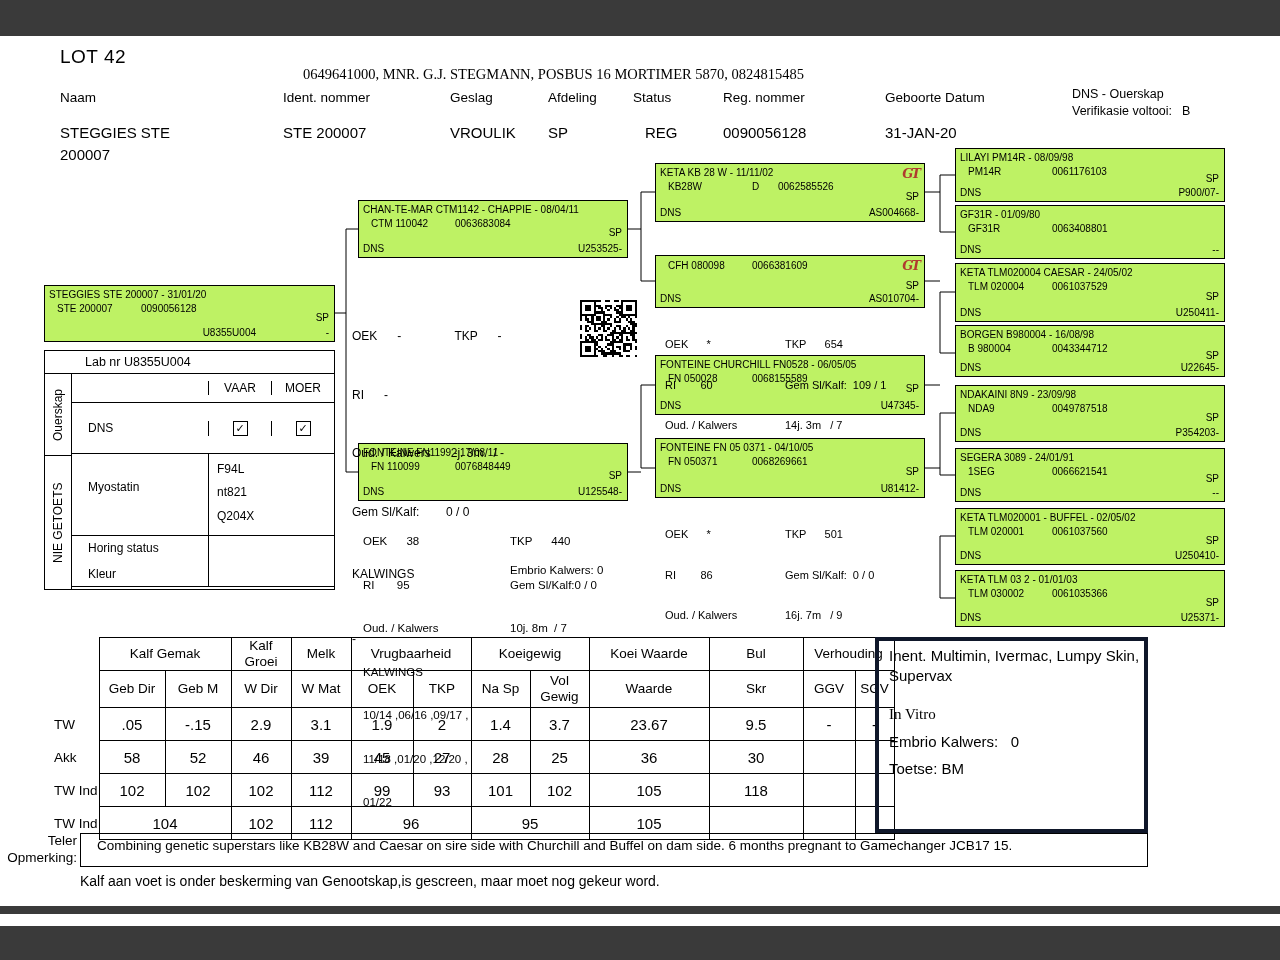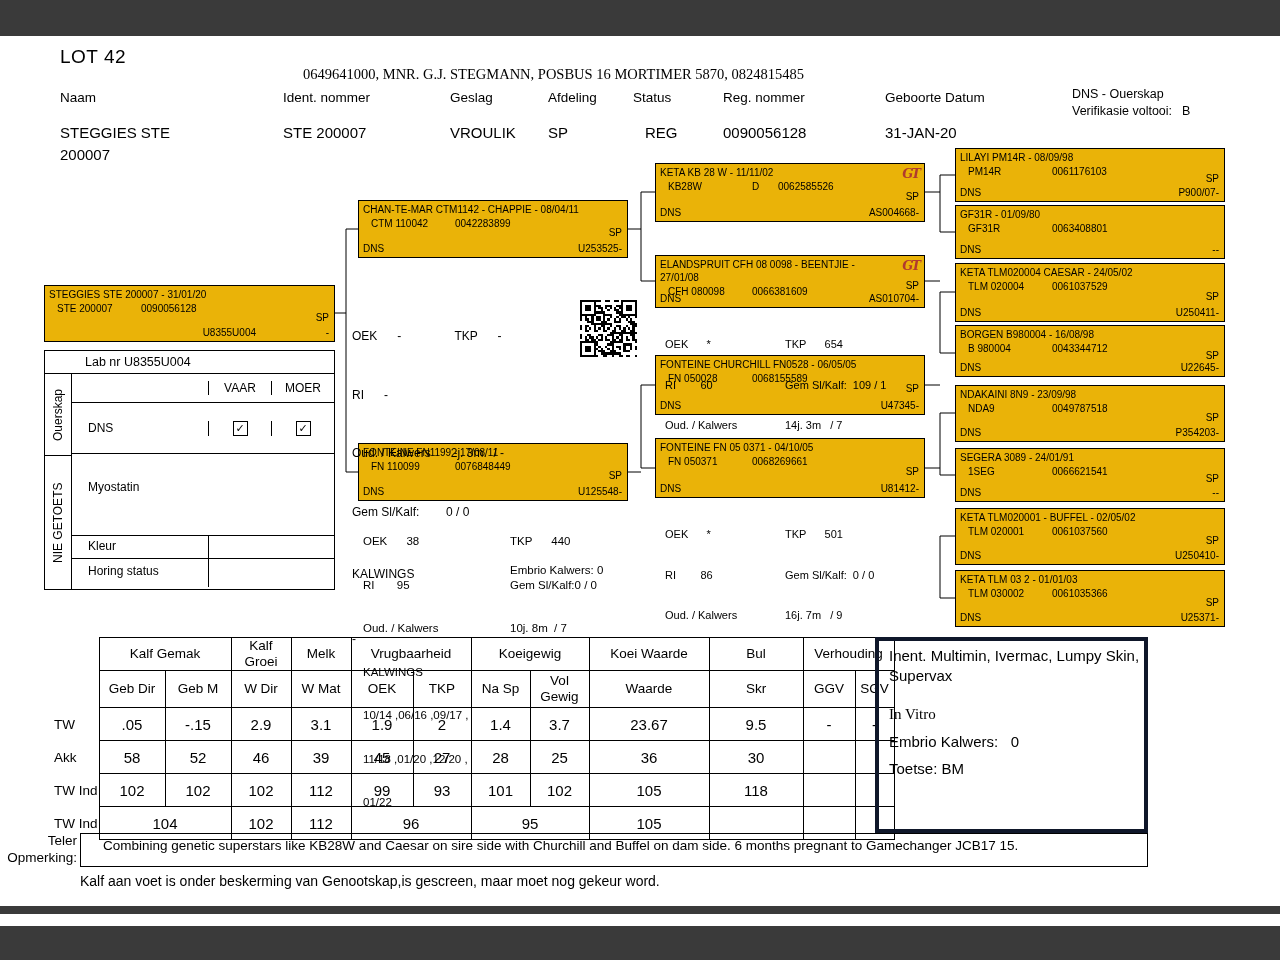--- a/index.html
+++ b/index.html
@@ -11,21 +11,21 @@
   .bar-bottom{top:926px;height:34px;}
 
   .lot{position:absolute;left:60px;top:46px;font-size:19px;letter-spacing:.5px;}
   .contact{position:absolute;left:303px;top:66px;font-size:14.5px;font-family:Liberation Serif, serif;}
   .hlabel{position:absolute;top:90px;font-size:13.5px;white-space:nowrap;}
   .hvalue{position:absolute;top:122px;font-size:15px;line-height:1.45;}
   .dns-head{position:absolute;left:1072px;top:86px;font-size:12.5px;line-height:1.35;}
   .dns-head .b{margin-left:10px;}
 
   
-  .pbox{position:absolute;border:1px solid #000;background:#eab308;font-size:10px;line-height:1.3;
+  .pbox{position:absolute;border:1px solid #000;background:#bef264;font-size:10px;line-height:1.3;
         padding:2px 4px;box-sizing:border-box;}
   .pb-name{max-width:218px;}
   .pb-row{display:flex;margin-top:1px;}
   .pb-id{width:84px;padding-left:8px;}
   .pb-mid{width:26px;}
   .pb-sp{position:absolute;right:5px;top:45%;}
   .pb-logo{position:absolute;right:5px;top:2px;color:#b03a2e;font-family:"DejaVu Serif",serif;
            font-style:italic;font-weight:bold;font-size:13px;letter-spacing:-2px;}
   .pb-dns{position:absolute;left:4px;right:5px;bottom:2px;display:flex;}
   .pb-dnsl{width:84px;}
@@ -85,21 +85,21 @@
 
   .info{position:absolute;left:875px;top:637px;width:273px;height:196px;border:4px solid #0f172a;
         box-sizing:border-box;font-size:15px;}
   .info .l1{position:absolute;left:10px;top:5px;width:252px;line-height:1.35;}
   .info .l2{position:absolute;left:10px;top:65px;font-family:Liberation Serif, serif;}
   .info .l3{position:absolute;left:10px;top:92px;white-space:pre;}
   .info .l4{position:absolute;left:10px;top:119px;}
 
   .teler-label{position:absolute;left:0;top:833px;width:77px;text-align:right;font-size:13.5px;line-height:1.25;}
   .teler{position:absolute;left:80px;top:833px;width:1068px;height:34px;border:1px solid #000;
-         box-sizing:border-box;padding:4px 22px;font-size:13.5px;}
+         box-sizing:border-box;padding:4px 16px;font-size:13.5px;}
   .bottom-note{position:absolute;left:80px;top:873px;font-size:14px;}
 </style>
 </head>
 <body>
 
 <div class="page">
   <div class="bar bar-top"></div>
 
   <div class="lot">LOT 42</div>
   <div class="contact">0649641000, MNR. G.J. STEGMANN, POSBUS 16 MORTIMER 5870, 0824815485</div>
@@ -146,21 +146,21 @@
       <div class="pb-dns">
         <span class="pb-dnsl"></span>
         <span class="pb-dnsv center">U8355U004</span>
         <span class="pb-dash">-</span>
       </div>
     </div>
   <div class="pbox" style="left:358px;top:200px;width:270px;height:58px">
       <div class="pb-name">CHAN-TE-MAR CTM1142 - CHAPPIE - 08/04/11</div>
       <div class="pb-row">
         <span class="pb-id">CTM 110042</span>
-        <span class="pb-reg">0042283899</span>
+        <span class="pb-reg">0063683084</span>
       </div>
       <span class="pb-sp">SP</span>
       <div class="pb-dns">
         <span class="pb-dnsl">DNS</span>
         <span class="pb-dnsv">U253525</span>
         <span class="pb-dash">-</span>
       </div>
     </div>
   <div class="pbox" style="left:358px;top:443px;width:270px;height:58px">
       <div class="pb-name">FONTEINE FN1199 - 17/08/11</div>
@@ -184,21 +184,20 @@
       </div>
       <span class="pb-logo">GT</span>
       <span class="pb-sp">SP</span>
       <div class="pb-dns">
         <span class="pb-dnsl">DNS</span>
         <span class="pb-dnsv">AS004668</span>
         <span class="pb-dash">-</span>
       </div>
     </div>
   <div class="pbox" style="left:655px;top:255px;width:270px;height:53px">
-      <div class="pb-name">ELANDSPRUIT CFH 08 0098 - BEENTJIE - 27/01/08</div>
       <div class="pb-row">
         <span class="pb-id">CFH 080098</span>
         <span class="pb-reg">0066381609</span>
       </div>
       <span class="pb-logo">GT</span>
       <span class="pb-sp">SP</span>
       <div class="pb-dns">
         <span class="pb-dnsl">DNS</span>
         <span class="pb-dnsv">AS010704</span>
         <span class="pb-dash">-</span>
@@ -395,27 +394,32 @@
           <div class="c2">VAAR</div>
           <div class="c3">MOER</div>
         </div>
         <div class="lr lr-dns">
           <div class="c1">DNS</div>
           <div class="c2"><span class="cb">✓</span></div>
           <div class="c3"><span class="cb">✓</span></div>
         </div>
         <div class="lr lr-myo">
           <div class="c1">Myostatin</div>
+          <div class="cval">
+            <div>F94L</div>
+            <div>nt821</div>
+            <div>Q204X</div>
+          </div>
+        </div>
+        <div class="lr lr-horing">
+          <div class="c1">Horing status</div>
+          <div class="cval"></div>
         </div>
         <div class="lr lr-kleur">
           <div class="c1">Kleur</div>
-          <div class="cval"></div>
-        </div>
-        <div class="lr lr-horing">
-          <div class="c1">Horing status</div>
           <div class="cval"></div>
         </div>
       </div>
     </div>
   </div>
 
   <div class="qr"><svg width="57" height="57" viewBox="0 0 25 25" shape-rendering="crispEdges" xmlns="http://www.w3.org/2000/svg">
         <rect width="25" height="25" fill="#fff"></rect>
         <g fill="#000">
           <rect x="0" y="0" width="1" height="1"></rect>

